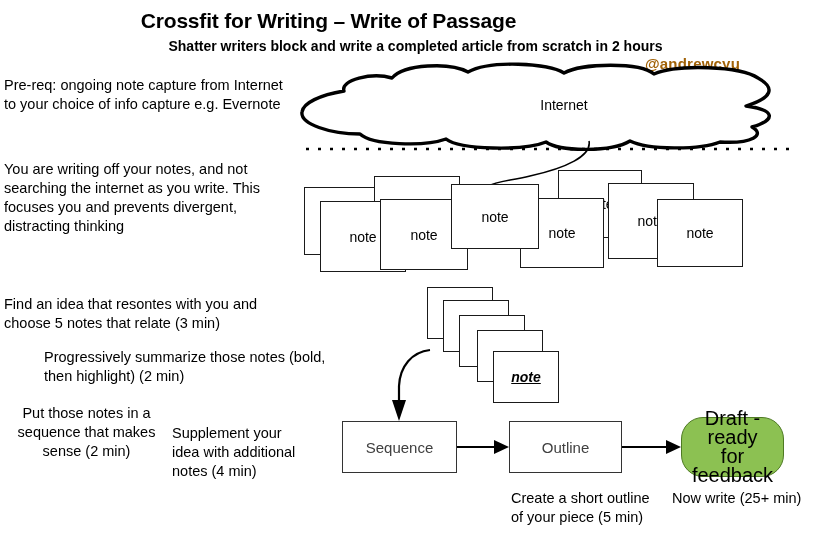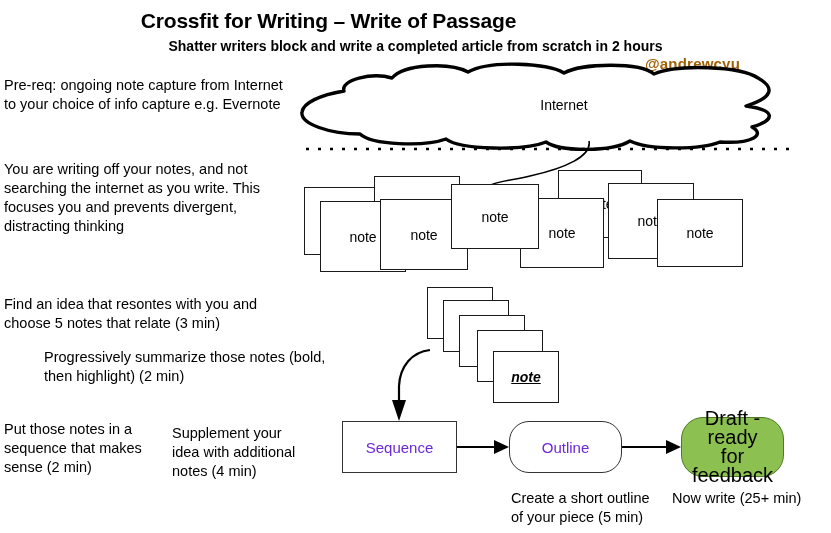--- a/index.html
+++ b/index.html
@@ -48,21 +48,21 @@
   .note-text {
     font-size: 14.5px;
     line-height: 19px;
     color: #000;
     white-space: pre-line;
   }
   #txt-prereq   { left: 4px;   top: 76px;  width: 300px; }
   #txt-writing  { left: 4px;   top: 160px; width: 292px; }
   #txt-find     { left: 4px;   top: 295px; width: 310px; }
   #txt-progressive { left: 4px; top: 348px; width: 312px; margin-left: 40px; }
-  #txt-sequence-desc { left: 4px; top: 420px; width: 165px; }
+  #txt-sequence-desc { left: 4px; top: 404px; width: 165px; text-align: center; }
   #txt-supplement    { left: 172px; top: 424px; width: 150px; }
   #txt-outline-desc  { left: 489px; top: 489px; width: 160px; margin-left: 22px; }
   #txt-nowwrite      { left: 672px; top: 489px; width: 160px; }
 
   
   #svg-layer {
     left: 0; top: 0;
     width: 831px; height: 533px;
     pointer-events: none;
   }
@@ -105,21 +105,21 @@
 
   
   .flowbox {
     background: #ffffff;
     border: 1.8px solid #333333;
     box-sizing: border-box;
     display: flex;
     align-items: center;
     justify-content: center;
     font-size: 15px;
-    color: #6d28d9;
+    color: #404040;
   }
   #box-draft {
     border: 1.8px solid #4e7a23;
     background: #8cc152;
     border-radius: 22px;
     display: flex;
     align-items: center;
     justify-content: center;
     text-align: center;
     font-size: 20px;
@@ -204,21 +204,21 @@
   <div class="abs stacknote" style="left:459px;top:315px;width:66px;height:52px;z-index:3;"></div>
   <div class="abs stacknote" style="left:477px;top:330px;width:66px;height:52px;z-index:4;"></div>
   <div class="abs stacknote" style="left:493px;top:351px;width:66px;height:52px;z-index:5;">
       <span>note</span>
     </div>
 
   <div class="abs flowbox" id="box-sequence" style="left:342px;top:421px;width:115px;height:52px;">
     <span>Sequence</span>
   </div>
 
-  <div class="abs flowbox" id="box-outline" style="left:509px;top:421px;width:113px;height:52px;border-radius:20px;">
+  <div class="abs flowbox" id="box-outline" style="left:509px;top:421px;width:113px;height:52px;">
     <span>Outline</span>
   </div>
 
   <div class="abs" id="box-draft" style="left:681px;top:417px;width:103px;height:60px;white-space:pre-line;">Draft - ready
 for feedback</div>
 
   <div class="abs note-text" id="txt-prereq">Pre-req: ongoing note capture from Internet
 to your choice of info capture e.g. Evernote</div>
   <div class="abs note-text" id="txt-writing">You are writing off your notes, and not
 searching the internet as you write. This

